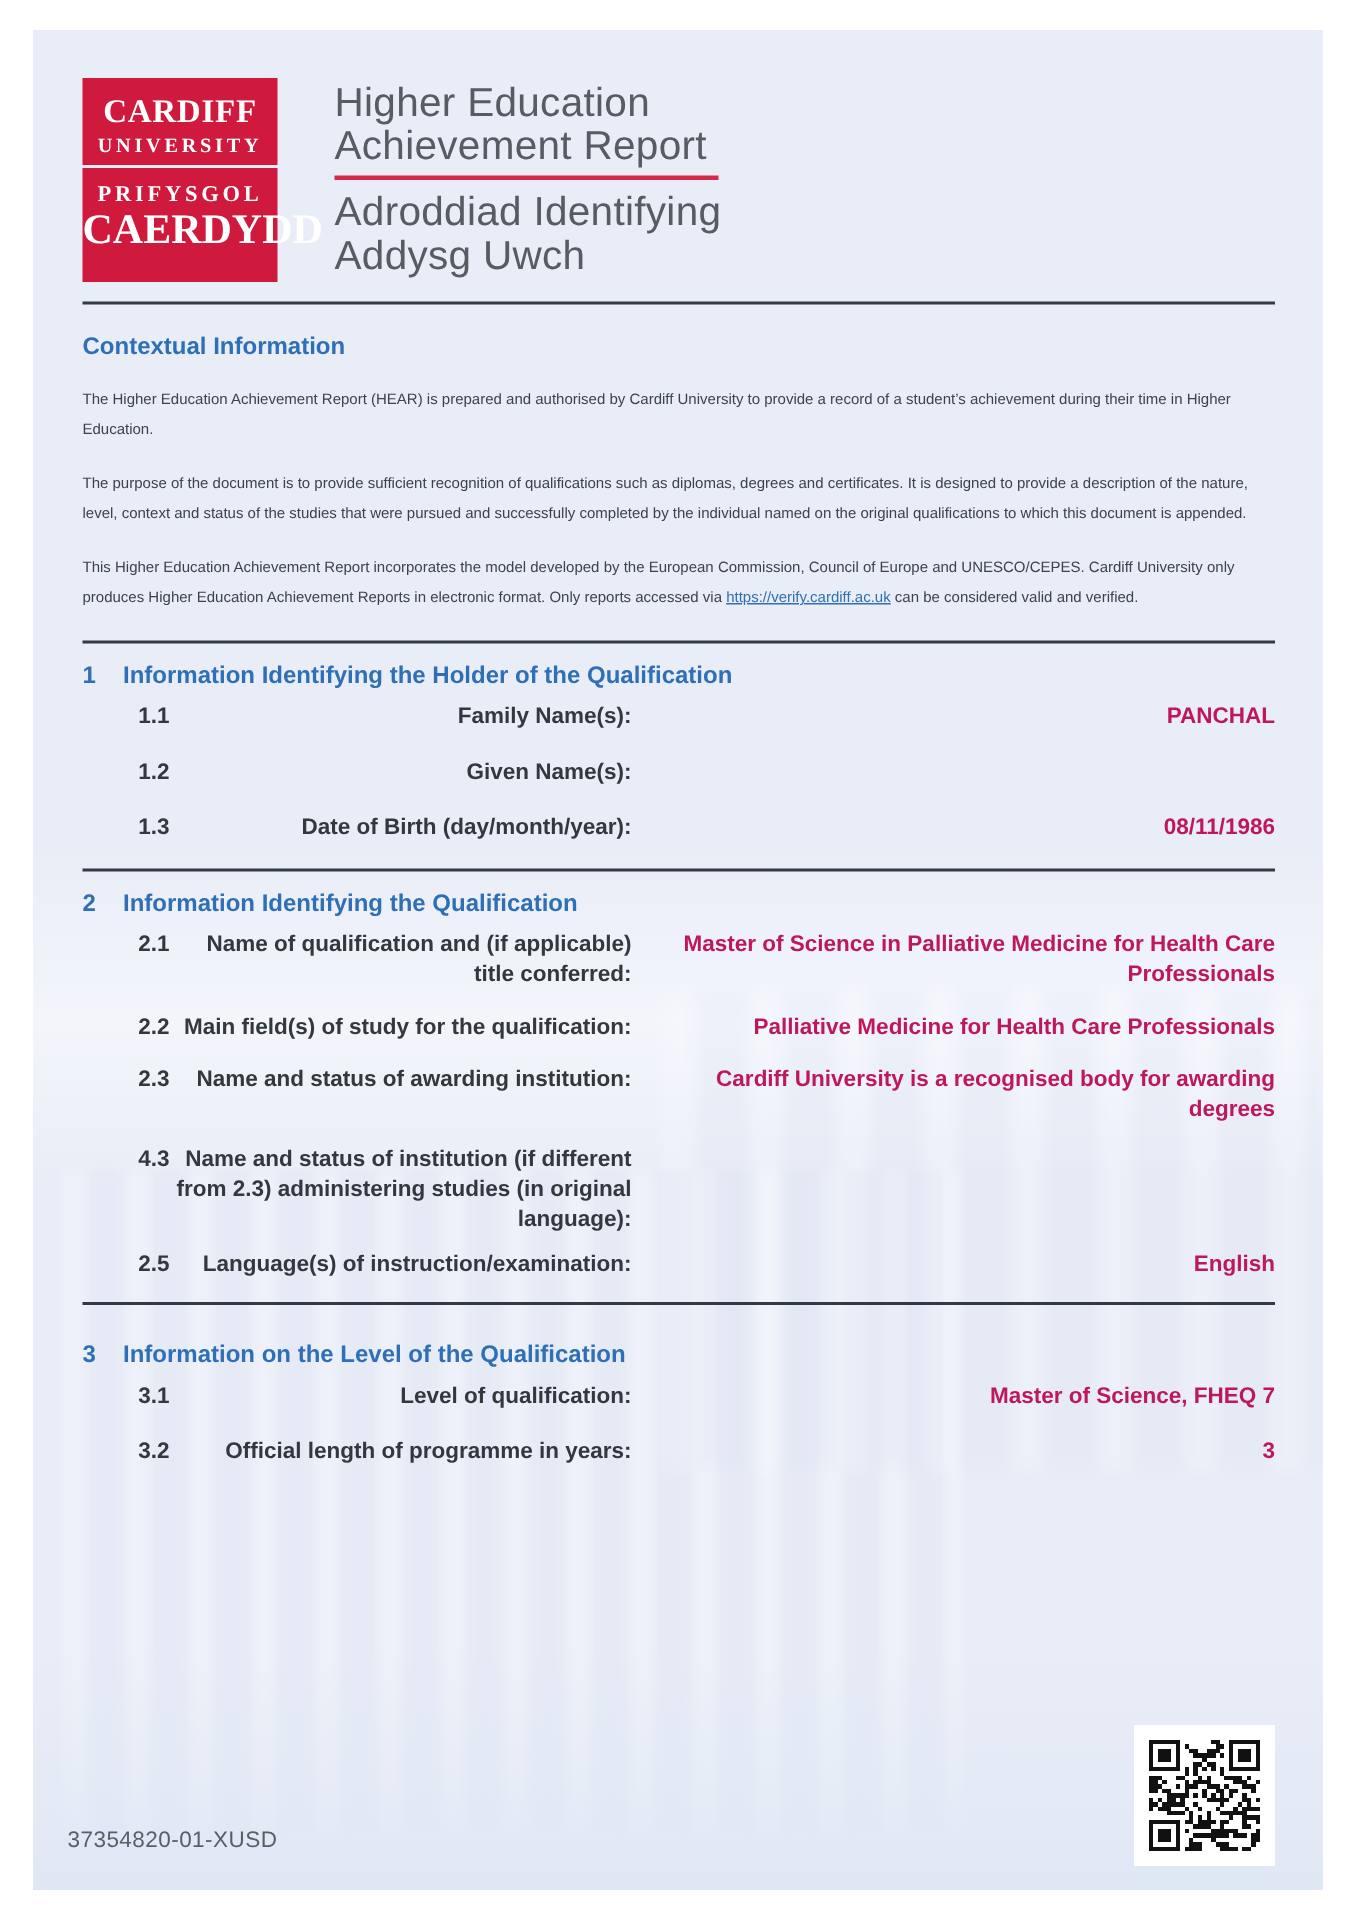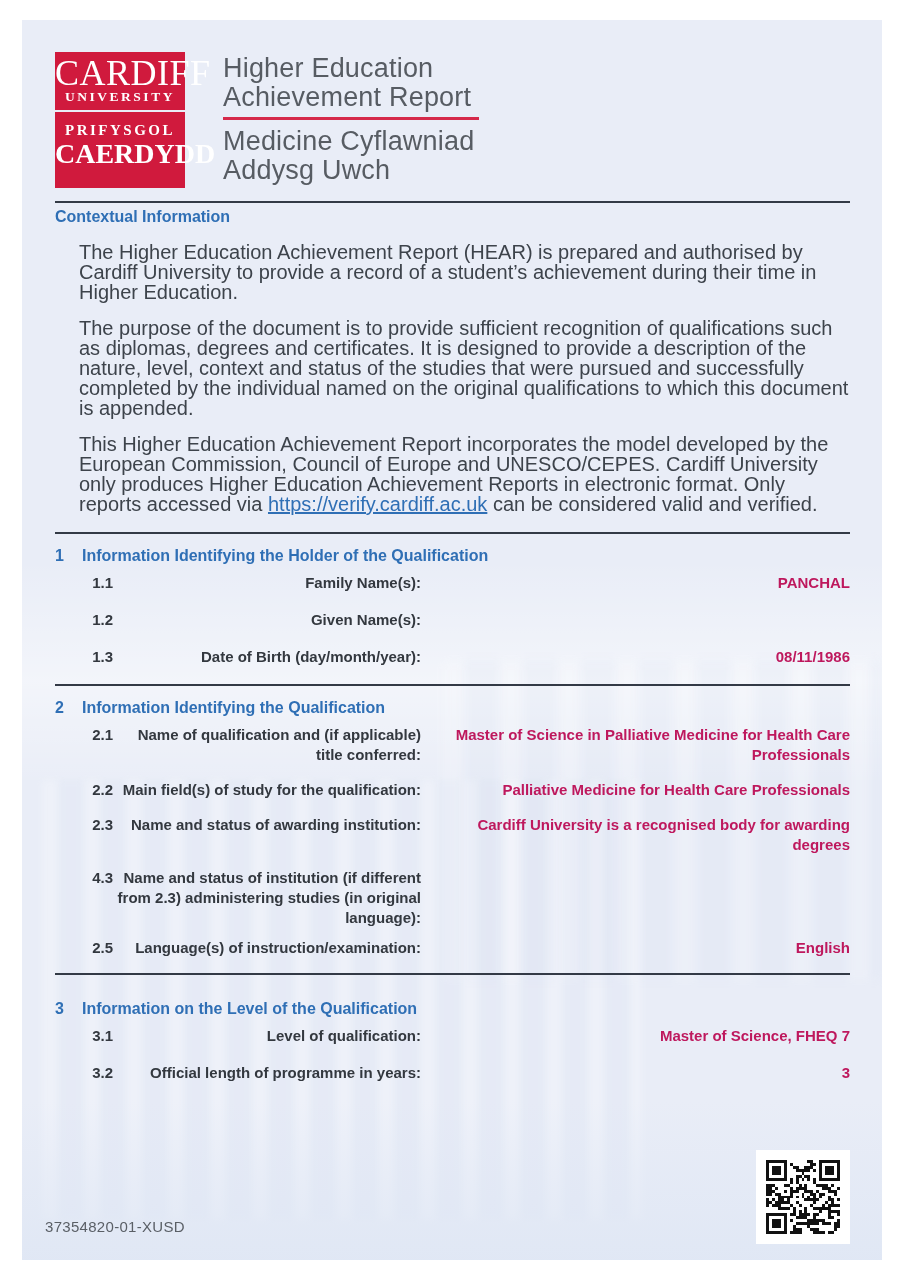--- a/index.html
+++ b/index.html
@@ -42,35 +42,35 @@
 
   
   .header { display:flex; padding-top:32px; height:162px; }
   .logo { width:130px; margin-right:38px; }
   .logo-block {
     background:#d01a3d; color:#ffffff; text-align:center;
     font-family:"Liberation Serif", serif;
   }
   .logo-top { height:58px; padding-top:7px; margin-bottom:2px; }
   .logo-bottom { height:76px; padding-top:9px; }
-  .logo-en1 { font-size:36px; line-height:29px; letter-spacing:0.5px; font-weight:normal; }
+  .logo-en1 { font-size:22px; line-height:29px; letter-spacing:0.5px; font-weight:bold; }
   .logo-en2 { font-size:13.5px; line-height:17px; letter-spacing:2.5px; font-weight:bold; }
   .logo-cy1 { font-size:15px; line-height:18px; letter-spacing:2.5px; font-weight:bold; }
   .logo-cy2 { font-size:28px; line-height:30px; letter-spacing:0px; font-weight:bold; }
 
   .titles { padding-top:2px; color:#575c63; }
   .title-line { font-size:27px; line-height:29px; letter-spacing:0.2px; }
   .title-rule { width:256px; height:3px; background:#d5294a; margin:5px 0 7px; }
 
   
   .hr { height:2px; background:#333a46; }
   .hr-1 { margin-top:19px; }
   .blue-heading { color:#2f6fb5; font-weight:bold; font-size:16px; line-height:19px; }
-  .ctx-heading { margin-top:4px; }
-  .para { font-size:20px; line-height:20px; margin-top:16px; color:#3d434b;margin-left:24px; }
+  .ctx-heading { margin-top:19px; }
+  .para { font-size:10px; line-height:20px; margin-top:16px; color:#3d434b; }
   .link { color:#2f6fb5; text-decoration:underline; cursor:pointer; }
 
   .sec-heading { margin-top:12px; }
   .sec-num { display:inline-block; width:27px; }
 
   
   .rows { margin-top:8px; }
   .row {
     display:grid; grid-template-columns:58px 332px 1fr;
     font-size:15px; line-height:20px;text-align:right;
@@ -122,21 +122,21 @@
         </div>
         <div class="logo-block logo-bottom">
           <div class="logo-cy1">PRIFYSGOL</div>
           <div class="logo-cy2">CAERDYDD</div>
         </div>
       </div>
       <div class="titles">
         <div class="title-line">Higher Education</div>
         <div class="title-line">Achievement Report</div>
         <div class="title-rule"></div>
-        <div class="title-line">Medicine Cyflawniad</div>
+        <div class="title-line">Adroddiad Identifying</div>
         <div class="title-line">Addysg Uwch</div>
       </div>
     </div>
 
     <div class="hr hr-1"></div>
 
     <div class="blue-heading ctx-heading">Contextual Information</div>
     <p class="para">The Higher Education Achievement Report (HEAR) is prepared and authorised by Cardiff University to provide a record of a student’s achievement during their time in Higher Education.</p>
     <p class="para">The purpose of the document is to provide sufficient recognition of qualifications such as diplomas, degrees and certificates. It is designed to provide a description of the nature, level, context and status of the studies that were pursued and successfully completed by the individual named on the original qualifications to which this document is appended.</p>
     <p class="para"><span>This Higher Education Achievement Report incorporates the model developed by the European Commission, Council of Europe and UNESCO/CEPES. Cardiff University only produces Higher Education Achievement Reports in electronic format. Only reports accessed via </span><a class="link">https://verify.cardiff.ac.uk</a><span> can be considered valid and verified.</span></p>

